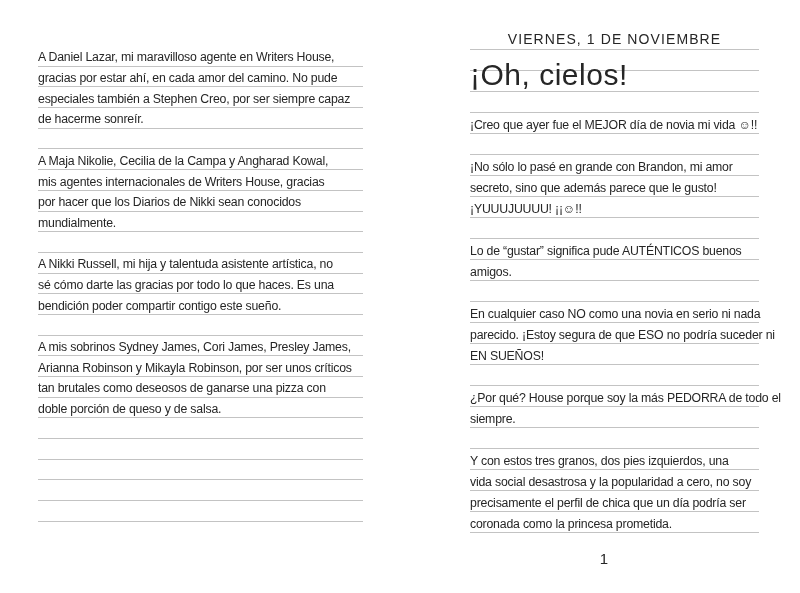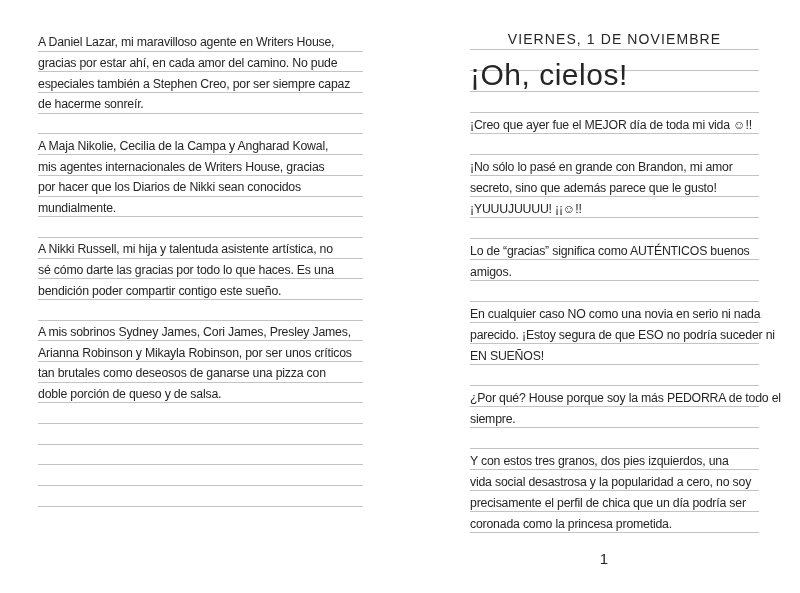--- a/index.html
+++ b/index.html
@@ -7,21 +7,21 @@
   html,body { margin:0; padding:0; }
   body {
     width:800px; height:593px;
     background:var(--paper);
     font-family:"Liberation Sans", sans-serif;
     color:var(--ink);
     overflow:hidden;
   }
   .spread { position:relative; width:800px; height:593px; }
   .page { position:absolute; }
-  .page.left  { left:38px;  top:31px; width:325px; }
+  .page.left  { left:38px;  top:46px; width:325px; }
   .page.right { left:449px; top:29px; width:310px; }
 
   .line {
     height:20.7px;
     border-bottom:1px solid var(--rule);
     display:flex;
     align-items:flex-end;
     white-space:nowrap;
   }
   .page.right .line { height:21px;margin-left:21px; }
@@ -131,39 +131,39 @@
       </div>
 
     <div class="line"></div>
     <div class="line heading-line">
         <span class="heading">¡Oh, cielos!</span>
       </div>
 
     <div class="line"></div>
 
     <div class="line">
-        <span class="txt">¡Creo que ayer fue el MEJOR día de toda mi vida ☺!!</span>
+        <span class="txt">¡Creo que ayer fue el MEJOR día de novia mi vida ☺!!</span>
       </div>
 
     <div class="line"></div>
 
     <div class="line">
         <span class="txt">¡No sólo lo pasé en grande con Brandon, mi amor</span>
       </div>
     <div class="line">
         <span class="txt">secreto, sino que además parece que le gusto!</span>
       </div>
     <div class="line">
         <span class="txt">¡YUUUJUUUU! ¡¡☺!!</span>
       </div>
 
     <div class="line"></div>
 
     <div class="line">
-        <span class="txt">Lo de “gracias” significa como AUTÉNTICOS buenos</span>
+        <span class="txt">Lo de “gustar” significa pude AUTÉNTICOS buenos</span>
       </div>
     <div class="line">
         <span class="txt">amigos.</span>
       </div>
 
     <div class="line"></div>
 
     <div class="line">
         <span class="txt">En cualquier caso NO como una novia en serio ni nada</span>
       </div>

